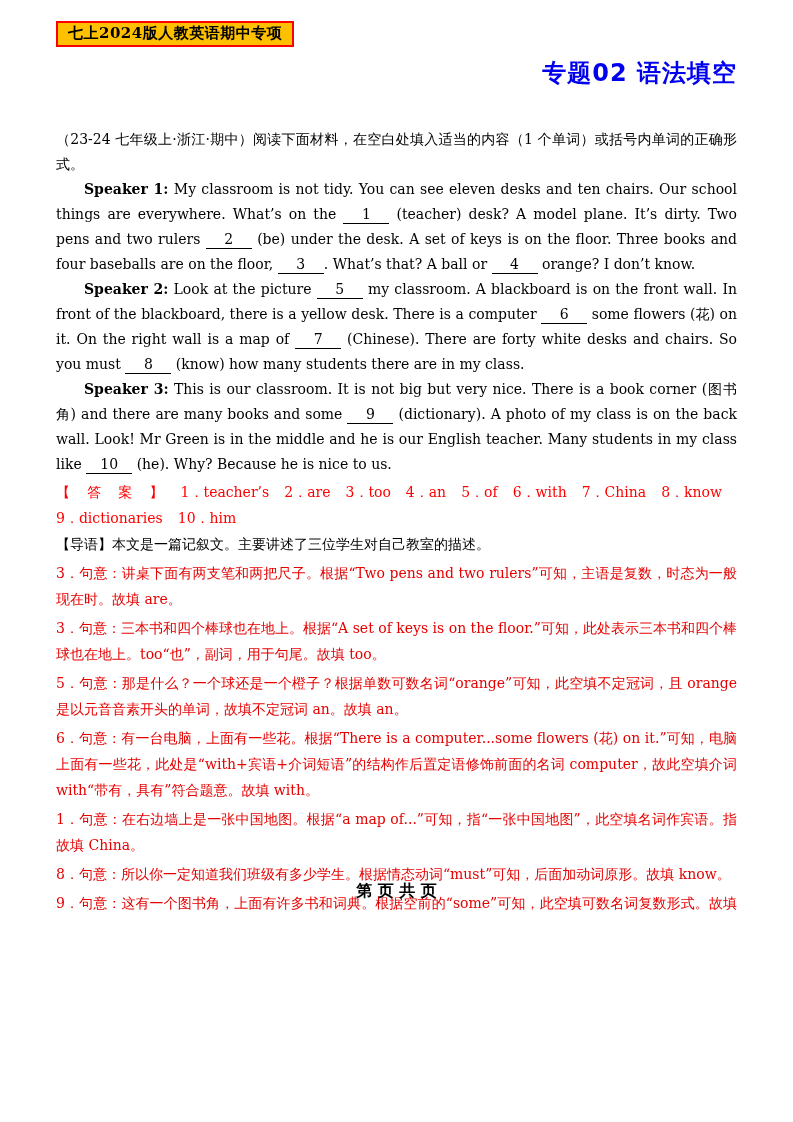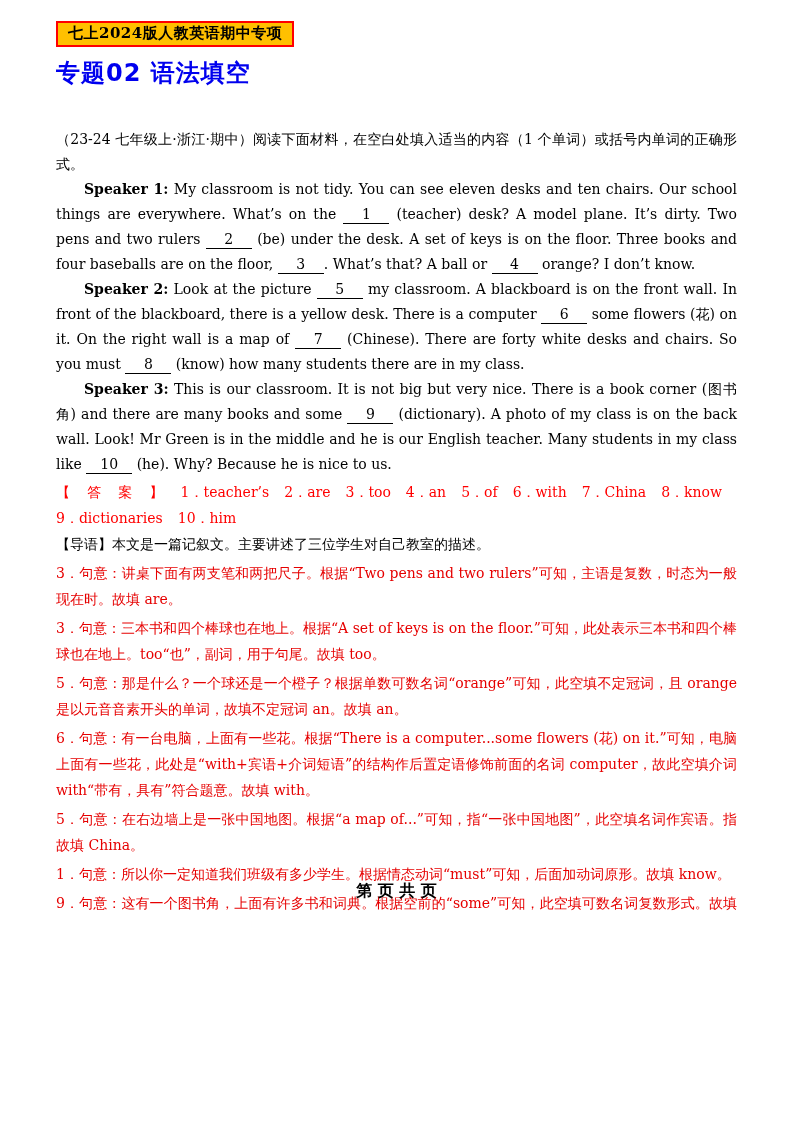--- a/index.html
+++ b/index.html
@@ -21,21 +21,21 @@
     display: inline-block;
     background: var(--badge-bg, #FFC000);
     border: 2px solid var(--badge-border, #FF0000);
     padding: 1px 10px 2px 10px;
     font-weight: bold;
     font-size: 15px;
     letter-spacing: 0.5px;
   }
 
   .title {
-    text-align: left;
+    text-align: right;
     color: var(--title-blue, #0000EE);
     font-size: 24px;
     font-weight: bold;
     margin-top: 10px;
     font-family: "DejaVu Sans", "Liberation Sans", sans-serif;
     letter-spacing: 1px;
   }
 
   .para {
     text-align: justify;
@@ -104,22 +104,22 @@
 
     <p class="para answers-line"><span class="bracket-label">【答案】</span><span id="answer-items"><span class="answer-item">1．teacher’s</span><span class="answer-item">2．are</span><span class="answer-item">3．too</span><span class="answer-item">4．an</span><span class="answer-item">5．of</span><span class="answer-item">6．with</span><span class="answer-item">7．China</span><span class="answer-item">8．know</span><span class="answer-item">9．dictionaries</span><span class="answer-item">10．him</span></span></p>
 
     <p class="para analysis-line"><span class="bracket-label">【导语】</span><span>本文是一篇记叙文。主要讲述了三位学生对自己教室的描述。</span></p>
 
     <div id="explanations">
         <p class="para explain">3．句意：讲桌下面有两支笔和两把尺子。根据“Two pens and two rulers”可知，主语是复数，时态为一般现在时。故填 are。</p>
         <p class="para explain">3．句意：三本书和四个棒球也在地上。根据“A set of keys is on the floor.”可知，此处表示三本书和四个棒球也在地上。too“也”，副词，用于句尾。故填 too。</p>
         <p class="para explain">5．句意：那是什么？一个球还是一个橙子？根据单数可数名词“orange”可知，此空填不定冠词，且 orange 是以元音音素开头的单词，故填不定冠词 an。故填 an。</p>
         <p class="para explain">6．句意：有一台电脑，上面有一些花。根据“There is a computer...some flowers (花) on it.”可知，电脑上面有一些花，此处是“with+宾语+介词短语”的结构作后置定语修饰前面的名词 computer，故此空填介词 with“带有，具有”符合题意。故填 with。</p>
-        <p class="para explain">5．句意：在右边墙上是一张中国地图。根据“a map of...”可知，指“一张中国地图”，此空填名词作宾语。指故填 China。</p>
-        <p class="para explain">1．句意：所以你一定知道我们班级有多少学生。根据情态动词“must”可知，后面加动词原形。故填 know。</p>
+        <p class="para explain">1．句意：在右边墙上是一张中国地图。根据“a map of...”可知，指“一张中国地图”，此空填名词作宾语。指故填 China。</p>
+        <p class="para explain">8．句意：所以你一定知道我们班级有多少学生。根据情态动词“must”可知，后面加动词原形。故填 know。</p>
         <p class="para explain">9．句意：这有一个图书角，上面有许多书和词典。根据空前的“some”可知，此空填可数名词复数形式。故填 dictionaries。</p>
         <p class="para explain">10．句意：我们班许多学生都喜欢他。根据空前的谓语动词“like”可知，此处填是宾语，故用人称代词宾格形式。故填 him。</p>
       </div>
 
   </div>
 
   <div class="footer">第 页 共 页</div>
 </div>
 
 </body></html>

